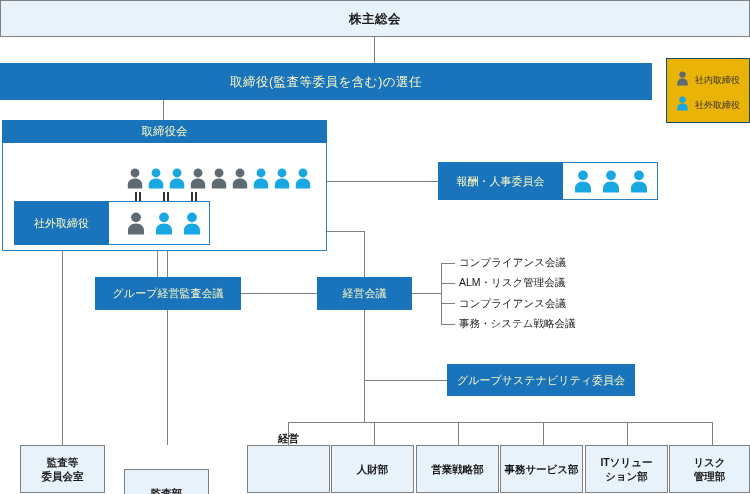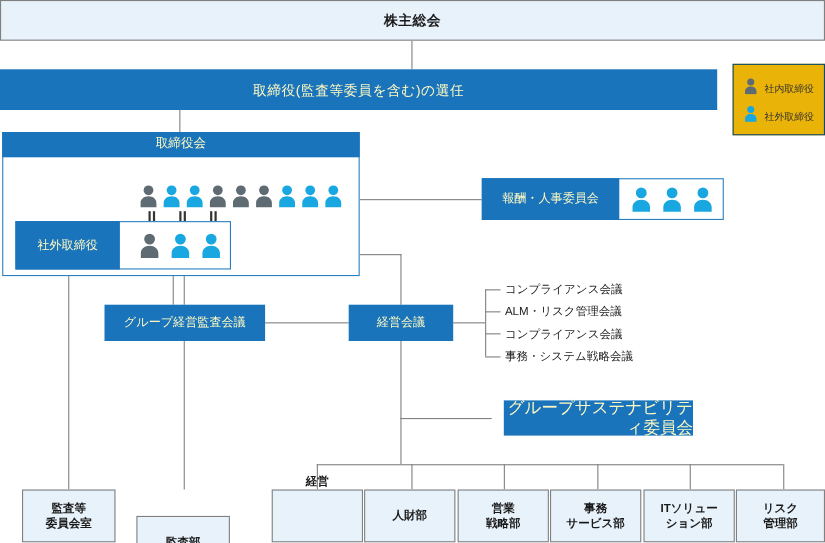--- a/index.html
+++ b/index.html
@@ -34,21 +34,21 @@
   .legend-row{position:absolute;left:9px;display:flex;align-items:center;gap:6px;}
   .legend-txt{font-size:9px;color:#333;white-space:nowrap;}
   #boardwrap{position:absolute;left:2px;top:120px;width:325px;height:131px;box-sizing:border-box;border:1px solid #2a7fc0;background:#ffffff;}
   #boardhdr{position:absolute;left:2px;top:120px;width:325px;height:23px;font-size:11.5px;}
   #auditbox{position:absolute;left:14px;top:201px;width:196px;height:44px;box-sizing:border-box;border:1px solid #2a7fc0;background:#ffffff;}
   #audithdr{position:absolute;left:14px;top:201px;width:95px;height:44px;font-size:11px;}
   #compbox{position:absolute;left:438px;top:162px;width:220px;height:38px;box-sizing:border-box;border:1px solid #2a7fc0;background:#ffffff;}
   #comphdr{position:absolute;left:438px;top:162px;width:125px;height:38px;font-size:11px;}
   #gauditmtg{left:95px;top:277px;width:146px;height:33px;font-size:11px;}
   #mgmtmtg{left:317px;top:277px;width:95px;height:33px;font-size:11px;}
-  #sustain{left:458px;top:364px;width:172px;height:32px;font-size:15px;}
+  #sustain{left:447px;top:364px;width:188px;height:32px;font-size:11px;}
   .conf{position:absolute;font-size:10.5px;color:#1a1a1a;white-space:nowrap;font-weight:400;}
   .dept{font-size:10.5px;line-height:1.35;}
 </style>
 </head>
 <body>
 
 <div id="stage">
 
   <div class="line vline" style="left:374px;top:37px;height:26px;"></div>
   <div class="line vline" style="left:163px;top:100px;height:20px;"></div>
@@ -213,25 +213,25 @@
       <div class="box pale dept" style="left: 124px; top: 445px; width: 85px; height: 48px; flex-direction: column; margin-top: 24px;">
         <div>監査部</div>
       </div>
       <div class="box pale dept" style="left: 247px; top: 445px; width: 83px; height: 48px; flex-direction: column; gap: 48px;">
         <div>経営</div>
         <div>企画部</div>
       </div>
       <div class="box pale dept" style="left: 331px; top: 445px; width: 83px; height: 48px; flex-direction: column;">
         <div>人財部</div>
       </div>
-      <div class="box pale dept" style="left: 416px; top: 445px; width: 83px; height: 48px; flex-direction: column;">
+      <div class="box pale dept" style="left: 416px; top: 445px; width: 83px; height: 48px; flex-direction: row;">
         <div>営業</div>
         <div>戦略部</div>
       </div>
-      <div class="box pale dept" style="left: 500px; top: 445px; width: 83px; height: 48px; flex-direction: column;">
+      <div class="box pale dept" style="left: 500px; top: 445px; width: 83px; height: 48px; ">
         <div>事務</div>
         <div>サービス部</div>
       </div>
       <div class="box pale dept" style="left: 585px; top: 445px; width: 83px; height: 48px; flex-direction: column;">
         <div>ITソリュー</div>
         <div>ション部</div>
       </div>
       <div class="box pale dept" style="left: 669px; top: 445px; width: 81px; height: 48px; flex-direction: column;">
         <div>リスク</div>
         <div>管理部</div>

